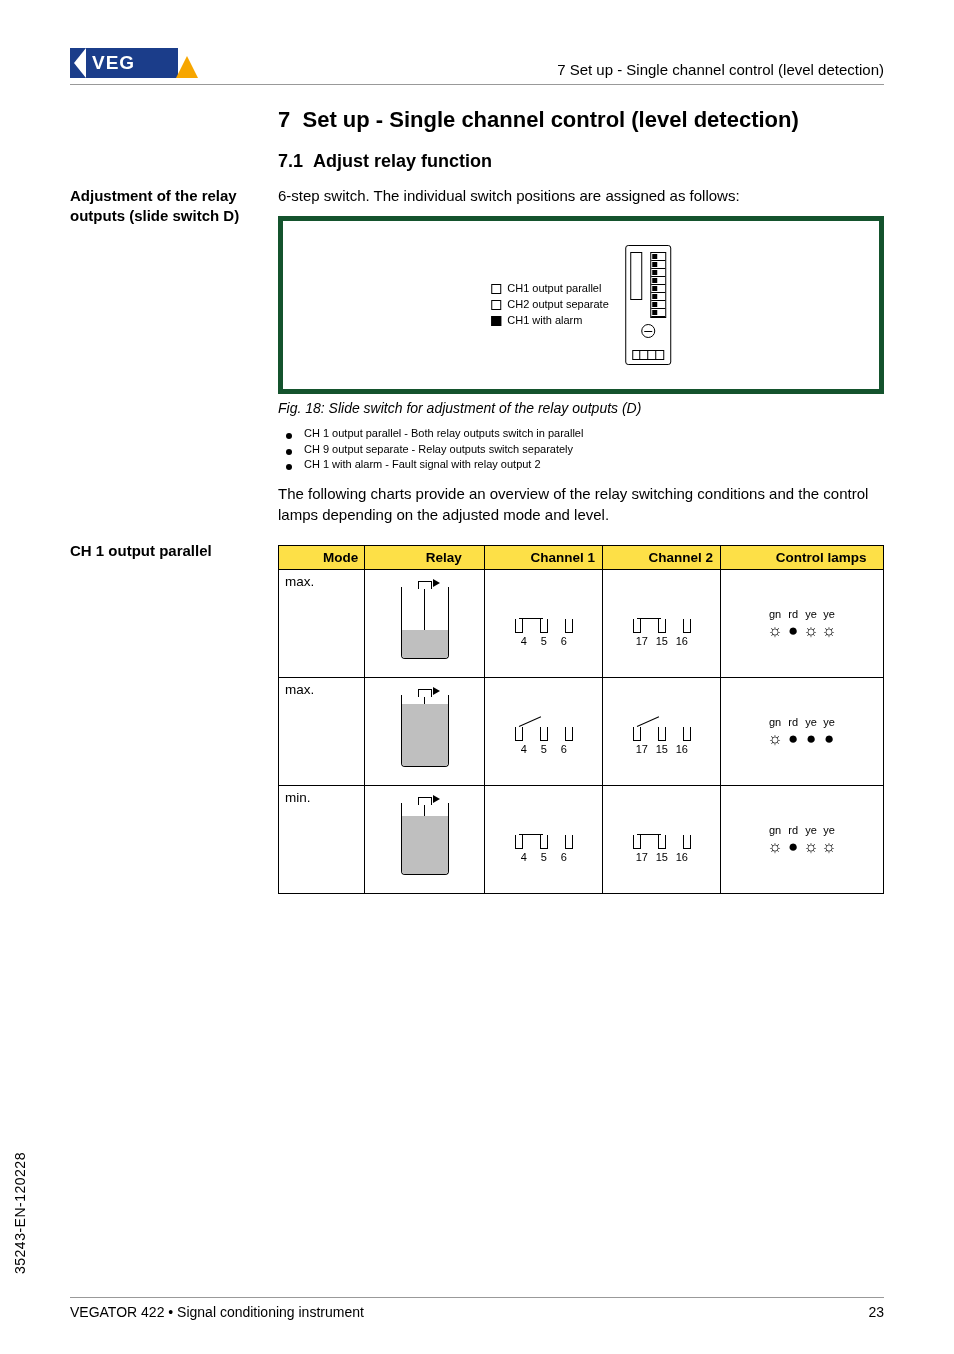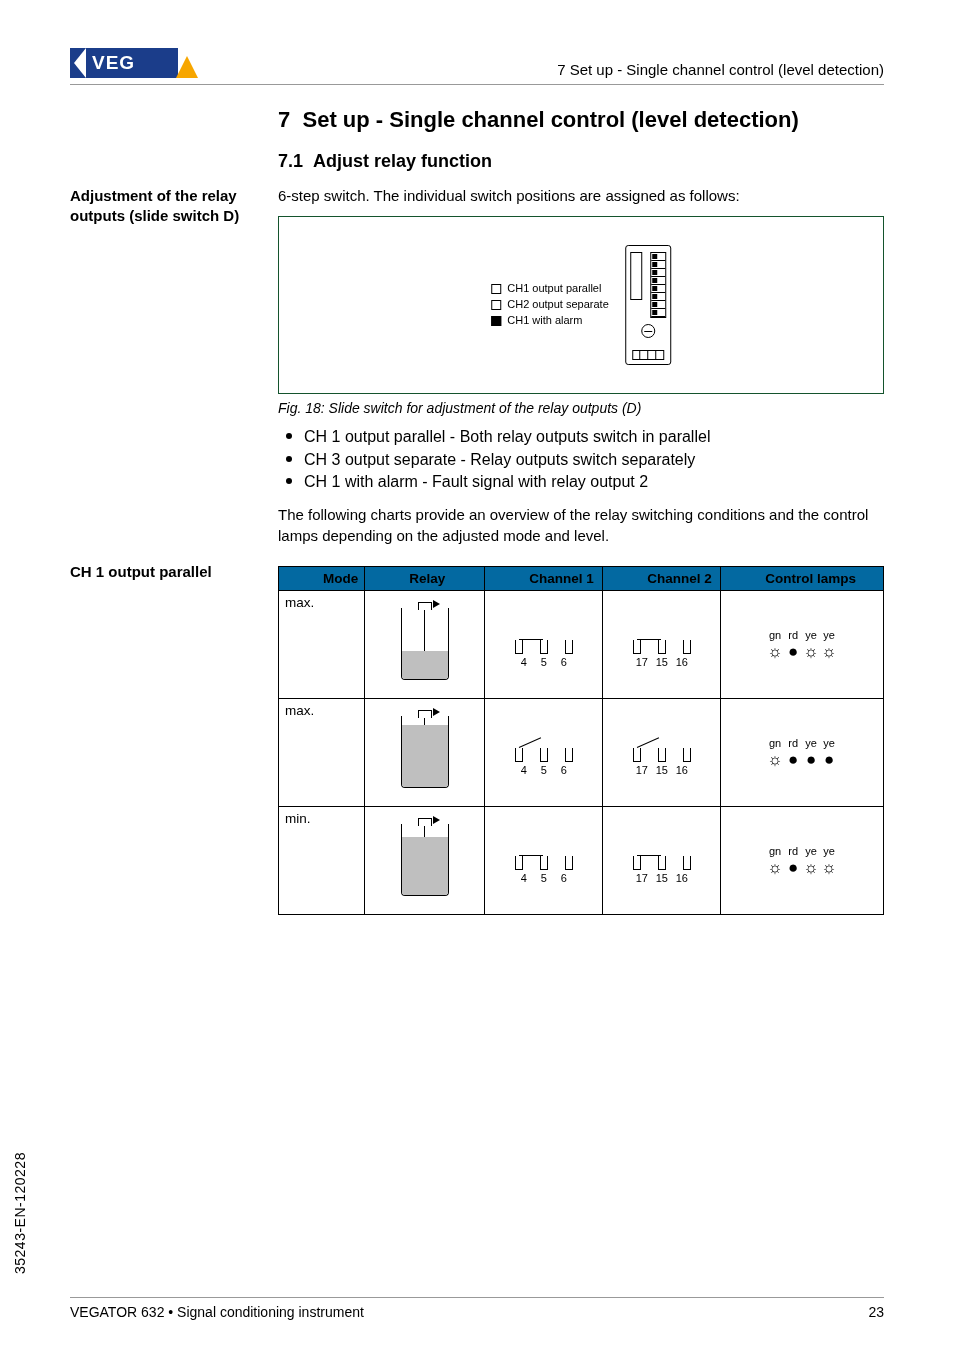--- a/index.html
+++ b/index.html
@@ -18,47 +18,47 @@
   
   .row { display: flex; }
   .lcol { width: 208px; flex-shrink: 0; padding-right: 12px; }
   .rcol { flex: 1; }
 
   h1.chap { font-size: 22px; font-weight: bold; margin: 4px 0 18px 0; padding-left: 228px; text-indent: -20px;}
   h2.sec { font-size: 18px; font-weight: bold; margin-bottom: 14px; }
   .sidelabel { font-weight: bold; font-size: 15px; line-height: 1.35; }
   p { font-size: 15px; line-height: 1.35; margin-bottom: 10px; }
   ul { list-style: none; margin: 6px 0 12px 0; }
-  ul li { font-size: 16px; line-height: 1.4; padding-left: 26px; position: relative; }
+  ul li { font-size: 11px; line-height: 1.4; padding-left: 26px; position: relative; }
   ul li:before { content: ""; width: 6px; height: 6px; background:#000; border-radius:50%; position:absolute; left:8px; top:7px; }
   .figcap { font-style: italic; font-size: 14px; margin: 6px 0 10px 0; }
   .subhead { font-weight: bold; font-size: 15px; margin: 6px 0 6px 0; }
 
   
-  .figbox { border: 1px solid #14532d; width: 100%; height: 178px; position: relative; margin-bottom: 6px; }
+  .figbox { border: 5px solid #14532d; width: 100%; height: 178px; position: relative; margin-bottom: 6px; }
   .fig-inner { position:absolute; left:50%; top:50%; transform:translate(-50%,-50%); display:flex; align-items:center; gap:16px;}
   .switch-legend { font-size: 11px; line-height: 1.45; }
   .switch-legend div { display:flex; align-items:center; gap:6px;}
   .sq { width:10px; height:10px; border:1px solid #000; display:inline-block;}
   .sq.fill { background:#000; }
   .device { width:46px; height:120px; border:1.5px solid #000; border-radius:3px; position:relative; background:#fff;}
   .device .dip { position:absolute; right:4px; top:6px; width:16px; border:1px solid #000;}
   .device .dip div { height:8px; border-bottom:1px solid #000; display:flex; align-items:center;}
   .device .dip div span { width:5px; height:5px; background:#000; margin-left:1px;}
   .device .jack { position:absolute; left:4px; top:6px; width:12px; height:48px; border:1px solid #000;}
   .device .screw { position:absolute; left:50%; bottom:26px; transform:translateX(-50%); width:14px; height:14px; border:1.5px solid #000; border-radius:50%;}
   .device .screw:after{content:"";position:absolute;left:2px;right:2px;top:50%;border-top:1.5px solid #000;}
   .device .leds { position:absolute; bottom:4px; left:6px; right:6px; height:10px; border:1px solid #000; display:flex;}
   .device .leds i{flex:1;border-right:1px solid #000;}
   .device .leds i:last-child{border:none;}
 
   
   table.modes { border-collapse: collapse; width: 100%; margin-top: 4px; }
   table.modes th, table.modes td { border: 1px solid #000; font-size: 13.5px; padding: 4px 6px; vertical-align: top; }
-  table.modes th { text-align: left; font-weight: bold; background:#0369a1;padding-left:44px; }
+  table.modes th { text-align: center; font-weight: bold; background:#fde047;padding-left:44px; }
   table.modes td.cell { height: 108px; position: relative; }
   .tank { position:absolute; left:50%; top:50%; transform:translate(-50%,-50%);}
   .tank-body { width:48px; height:72px; border:1.5px solid #000; border-top:none; border-radius:0 0 4px 4px; position:relative; overflow:hidden;}
   .tank-fill { position:absolute; bottom:0; left:0; right:0; background:#bfbfbf;}
   .tank-sensor { position:absolute; left:50%; top:-6px; transform:translateX(-50%);}
   .tank-sensor .cap{width:14px;height:8px;border:1.5px solid #000;border-bottom:none;}
   .tank-sensor .rod{width:0;border-left:1.5px solid #000;margin:0 auto;}
   .tank-sensor .flag{position:absolute;right:-8px;top:-2px;width:0;height:0;border-top:4px solid transparent;border-bottom:4px solid transparent;border-left:7px solid #000;}
 
   .relay { position:absolute; left:50%; top:50%; transform:translate(-50%,-50%); text-align:center;}
@@ -167,21 +167,21 @@
                 <i></i>
               </div>
           </div>
         </div>
       </div>
 
       <div class="figcap">Fig. 18: Slide switch for adjustment of the relay outputs (D)</div>
 
       <ul>
         <li>CH 1 output parallel - Both relay outputs switch in parallel</li>
-        <li>CH 3 output separate - Relay outputs switch separately</li>
+        <li>CH 9 output separate - Relay outputs switch separately</li>
         <li>CH 1 with alarm - Fault signal with relay output 2</li>
       </ul>
 
       <p>The following charts provide an overview of the relay switching conditions and the control lamps depending on the adjusted mode and level.</p>
     </div>
   </div>
 
   <div class="row" style="margin-top:6px;">
     <div class="lcol">
       <div class="sidelabel">CH 1 output parallel</div>
@@ -329,17 +329,17 @@
               </td>
             </tr>
           </tbody>
       </table>
     </div>
   </div>
 
   <div class="sidecode">35243-EN-120228</div>
 
   <div class="foot">
-    <div>VEGATOR 632 • Signal conditioning instrument</div>
+    <div>VEGATOR 422 • Signal conditioning instrument</div>
     <div>23</div>
   </div>
 
 </div>
 
 </body></html>

